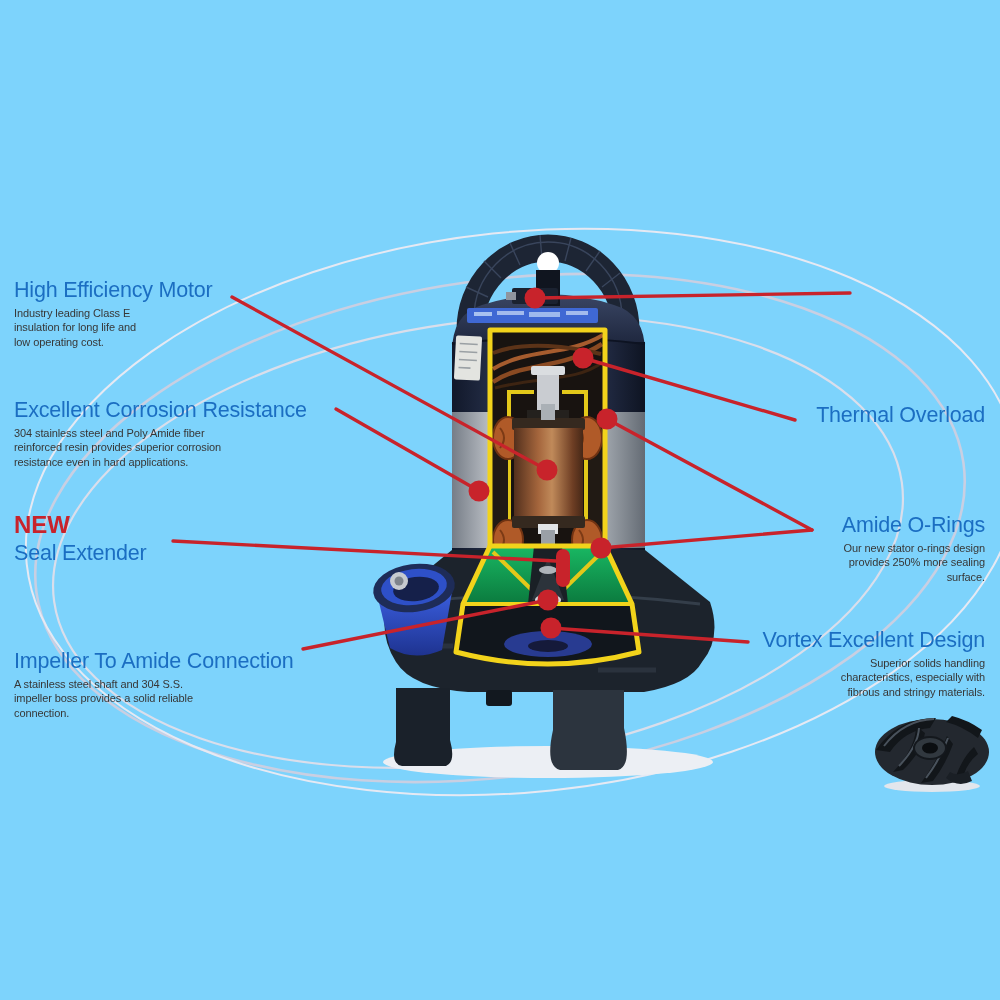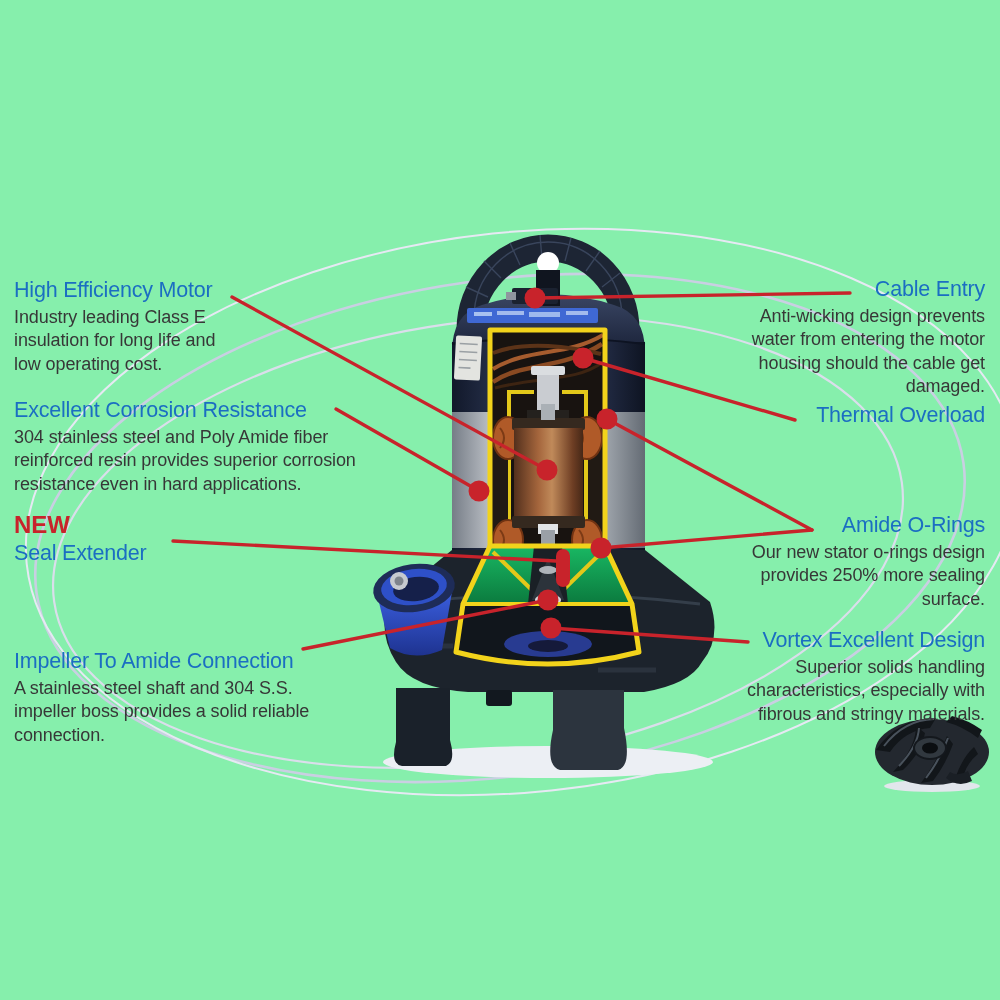--- a/index.html
+++ b/index.html
@@ -1,31 +1,31 @@
 <!DOCTYPE html>
 <html><head>
 <meta charset="utf-8">
 <style>
   html,body{margin:0;padding:0;background:#ffffff;}
   .stage{
-    position:relative;width:1000px;height:1000px;background:#86efac;overflow:hidden;
+    position:relative;width:1000px;height:1000px;background:#7dd3fc;overflow:hidden;
     font-family:"Liberation Sans","DejaVu Sans",sans-serif;
   }
   .scene{position:absolute;left:0;top:0;}
   .callout{position:absolute;z-index:5;}
   .co-left{left:14px;width:380px;text-align:left;}
   .co-right{right:15px;width:272px;text-align:right;}
   .co-heading{
     font-size:21.5px;line-height:1.15;color:#1b6ec2;letter-spacing:-0.2px;
   }
   .co-tag{
     font-size:24px;font-weight:bold;color:#c8232b;line-height:1.1;margin-bottom:3px;
   }
   .co-body{
-    margin-top:3px;font-size:18px;line-height:1.31;color:#373737;
+    margin-top:3px;font-size:11px;line-height:1.31;color:#373737;
     white-space:pre-line;letter-spacing:-0.1px;
   }
 </style>
 </head>
 <body>
 
 <div class="stage">
 
 <svg class="scene" width="1000" height="1000" viewBox="0 0 1000 1000">
   <defs>
@@ -226,27 +226,20 @@
   <div class="co-tag">NEW</div>
   <div class="co-heading">Seal Extender</div>
 </div>
 <div class="callout co-left" style="top:649px">
   <div class="co-heading">Impeller To Amide Connection</div>
   <div class="co-body">A stainless steel shaft and 304 S.S.
 impeller boss provides a solid reliable
 connection.</div>
 </div>
 
-<div class="callout co-right" style="top:277px">
-  <div class="co-heading">Cable Entry</div>
-  <div class="co-body">Anti-wicking design prevents
-water from entering the motor
-housing should the cable get
-damaged.</div>
-</div>
 <div class="callout co-right" style="top:403px">
   <div class="co-heading">Thermal Overload</div>
 </div>
 <div class="callout co-right" style="top:513px">
   <div class="co-heading">Amide O-Rings</div>
   <div class="co-body">Our new stator o-rings design
 provides 250% more sealing
 surface.</div>
 </div>
 <div class="callout co-right" style="top:628px">

